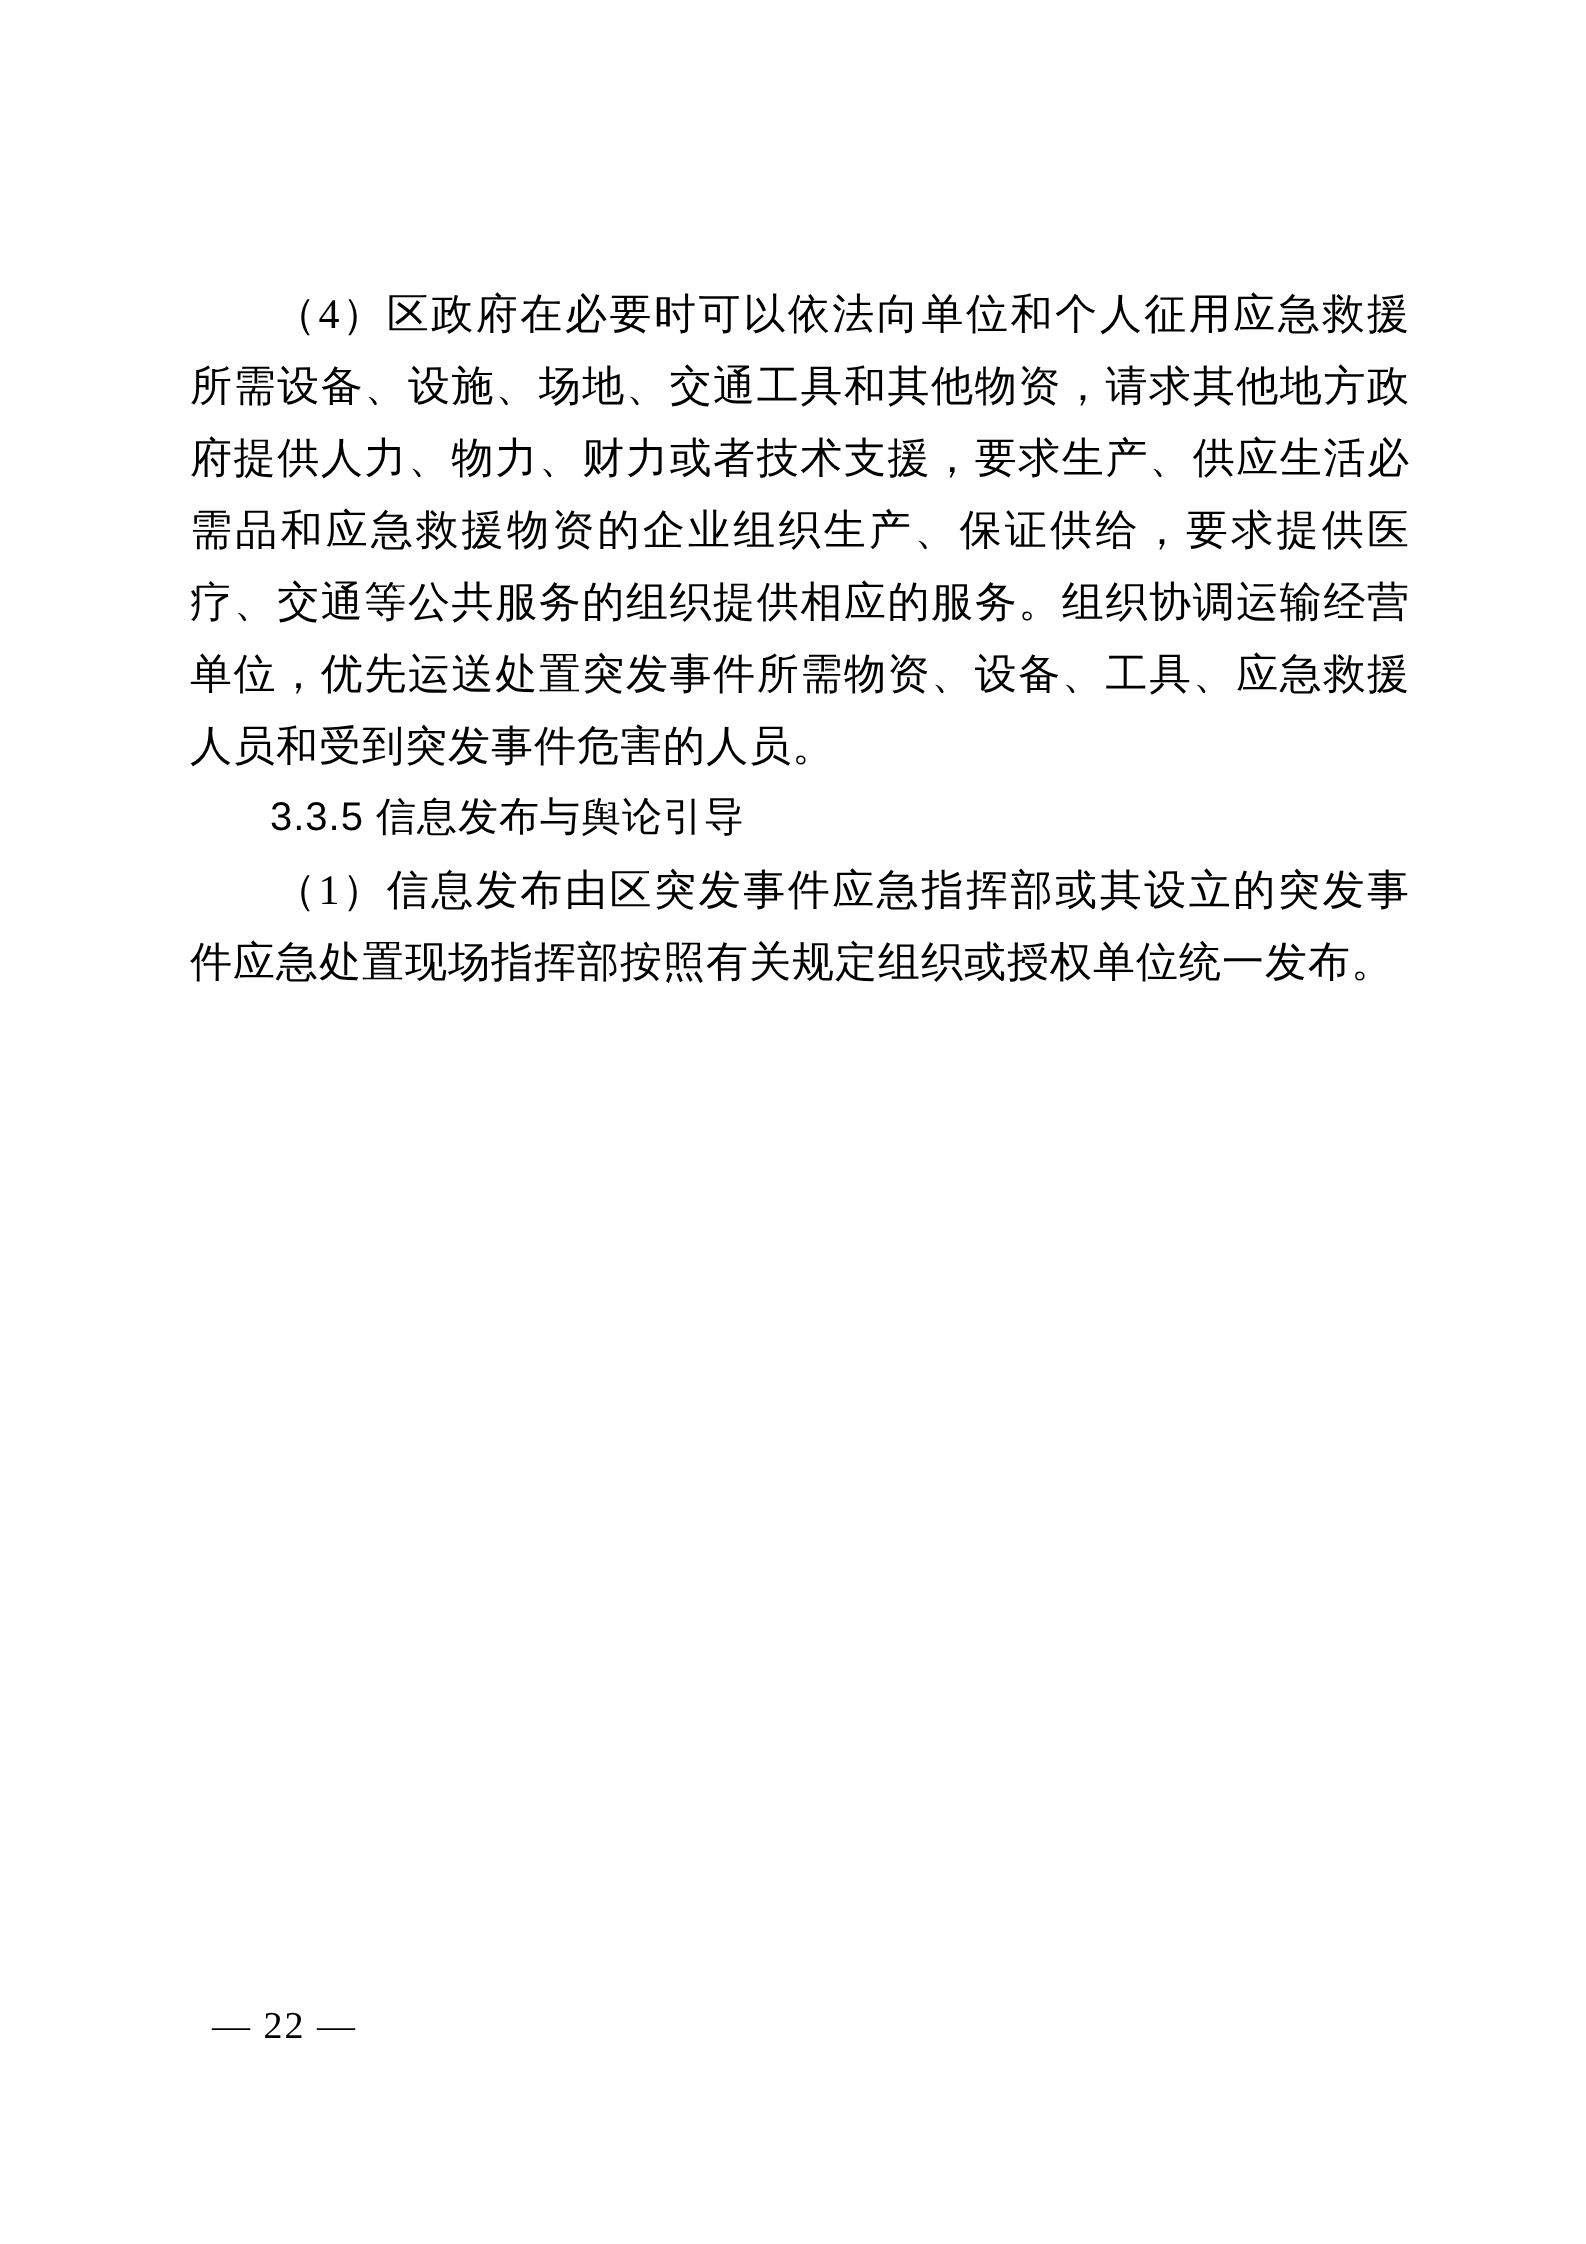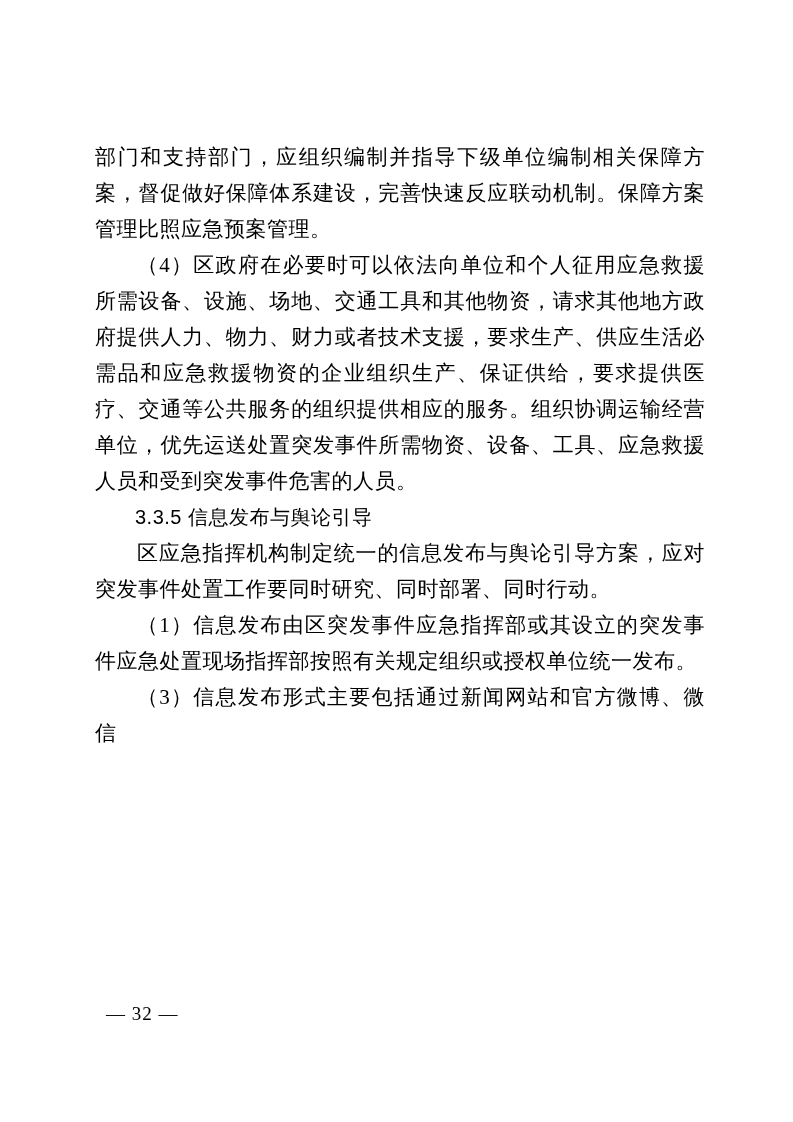--- a/index.html
+++ b/index.html
@@ -47,21 +47,18 @@
     font-size: 19px;
     letter-spacing: 1px;
     color: #000000;
   }
 </style>
 </head>
 <body>
 
 <div class="page">
   <div class="content">
-    <p class="para">部门和支持部门，应组织编制并指导下级单位编制相关保障方案，督促做好保障体系建设，完善快速反应联动机制。保障方案管理比照应急预案管理。</p>
     <p class="para indent">（4）区政府在必要时可以依法向单位和个人征用应急救援所需设备、设施、场地、交通工具和其他物资，请求其他地方政府提供人力、物力、财力或者技术支援，要求生产、供应生活必需品和应急救援物资的企业组织生产、保证供给，要求提供医疗、交通等公共服务的组织提供相应的服务。组织协调运输经营单位，优先运送处置突发事件所需物资、设备、工具、应急救援人员和受到突发事件危害的人员。</p>
     <p class="para indent heading">3.3.5 信息发布与舆论引导</p>
-    <p class="para indent">区应急指挥机构制定统一的信息发布与舆论引导方案，应对突发事件处置工作要同时研究、同时部署、同时行动。</p>
     <p class="para indent">（1）信息发布由区突发事件应急指挥部或其设立的突发事件应急处置现场指挥部按照有关规定组织或授权单位统一发布。</p>
-    <p class="para indent">（3）信息发布形式主要包括通过新闻网站和官方微博、微信</p>
   </div>
-  <div class="page-number">— 32 —</div>
+  <div class="page-number">— 22 —</div>
 </div>
 
 </body></html>

